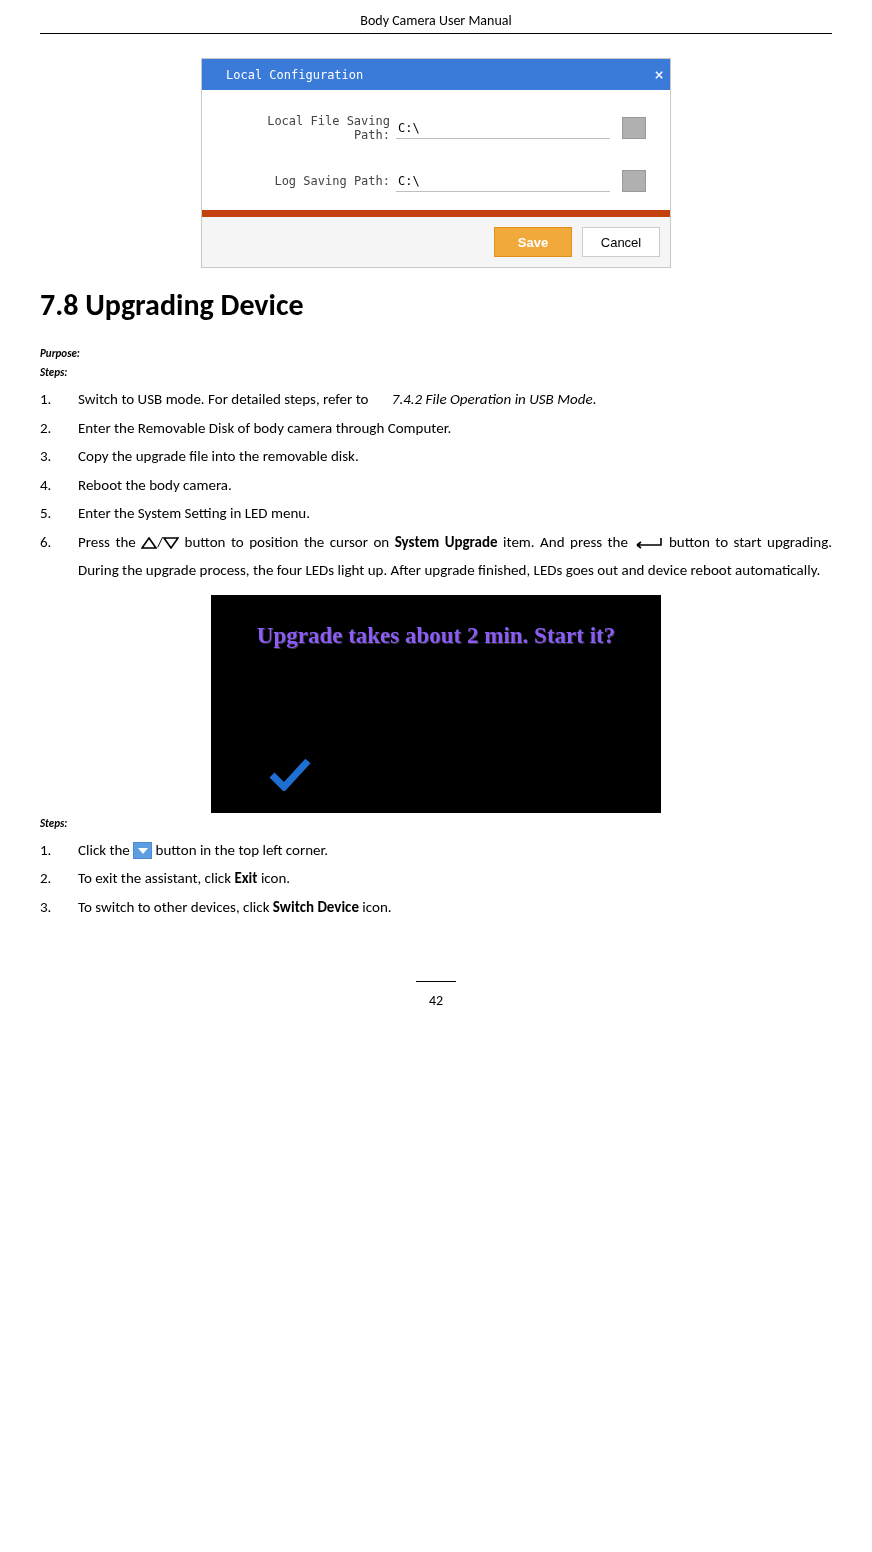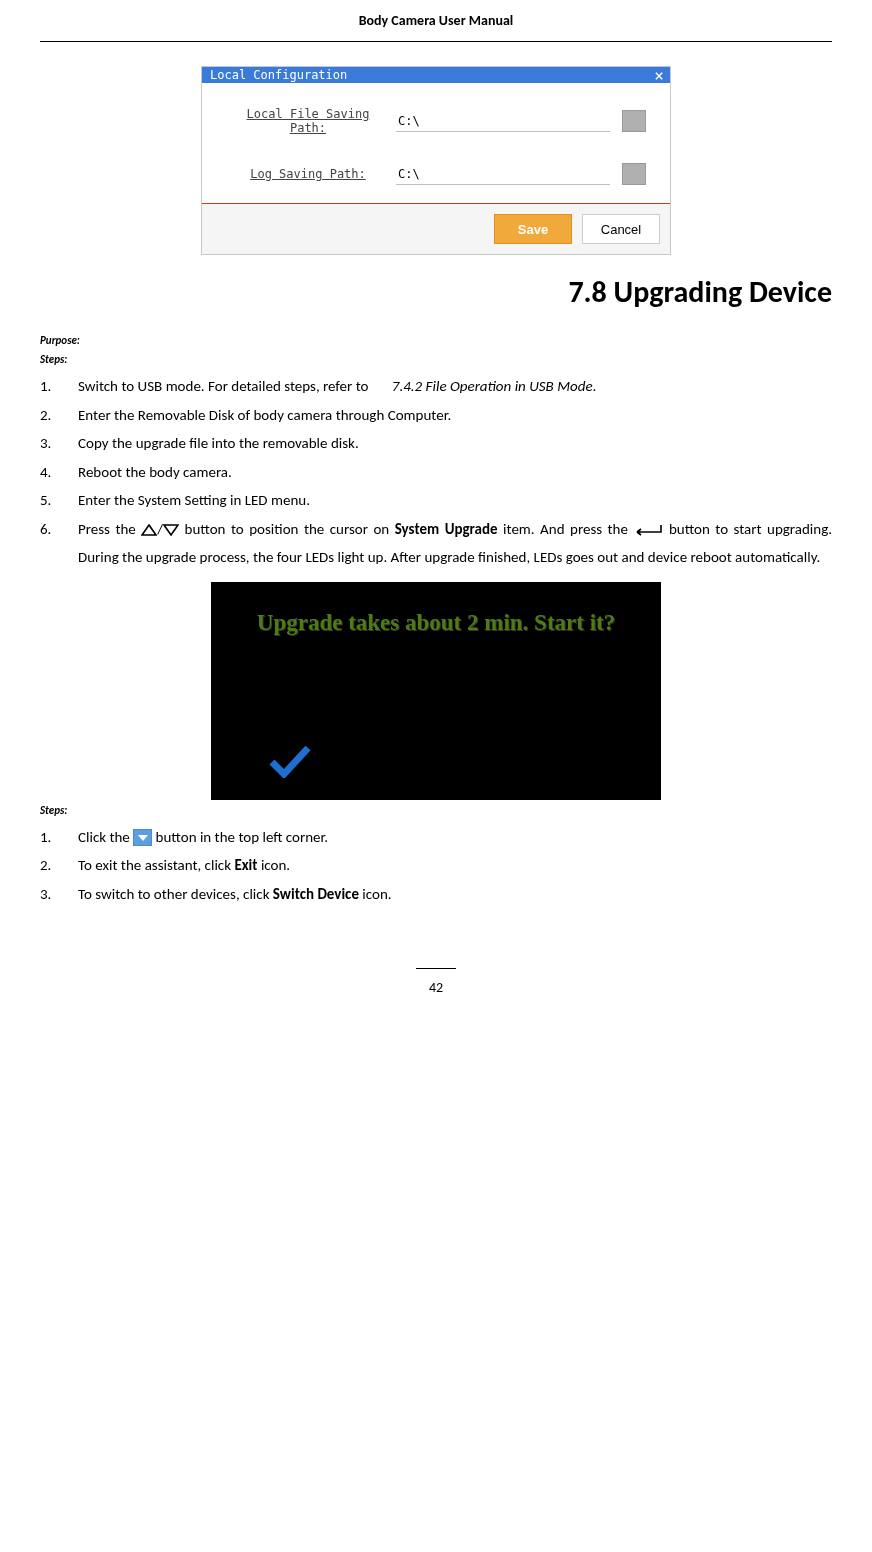--- a/index.html
+++ b/index.html
@@ -10,82 +10,81 @@
     background: #fff;
     width: 872px;
   }
   .page {
     width: 872px;
     padding: 12px 40px 40px 40px;
     position: relative;
   }
   .header-line {
     border-bottom: 1px solid #000;
-    padding-bottom: 12px;
+    padding-bottom: 4px;
     margin-bottom: 24px;
     text-align: center;
     font-size: 14px;
-    font-weight: bold;
   }
   .figure-wrap {
     text-align: center;
     margin: 10px 0 6px 0;
   }
   .dialog {
     width: 470px;
     margin: 0 auto;
     border: 1px solid #c8c8c8;
     font-family: "SimSun", "MS Sans Serif", sans-serif;
   }
   .dlg-title {
-    height: 16px;
+    height: 31px;
     background: linear-gradient(#3a7ad9, #3a7ad9);
     color: #fff;
     display: flex;
     align-items: center;
     justify-content: space-between;
-    padding: 0 6px 0 8px;
+    padding: 0 6px 0 24px;
     font-size: 12px;
     font-family: "SimSun", monospace;
   }
   .dlg-close { font-size: 16px; font-weight: 100; cursor: pointer; }
   .dlg-body {
     background: #fff;
     padding: 24px 24px 18px 24px;
   }
   .dlg-row {
     display: flex;
     align-items: center;
     margin-bottom: 28px;
     font-size: 12px;
     font-family: "SimSun", monospace;
     color: #444;
   }
   .dlg-row:last-child { margin-bottom: 0; }
-  .dlg-row label { width: 170px; text-align: center; padding-right: 6px; text-decoration: underline; }
+  .dlg-row label { width: 170px; text-align: right; padding-right: 6px; }
   .dlg-row input {
     flex: 1;
     height: 22px;
     border: none;
     border-bottom: 1px solid #bfbfbf;
     font-size: 12px;
     font-family: "SimSun", monospace;
     padding: 0 2px;
     outline: none;
   }
   .dlg-browse {
     width: 24px;
     height: 22px;
     background: #b0b0b0;
     border: 1px solid #999;
     margin-left: 12px;
   }
   .dlg-footer {
     background: #f5f5f5;
-    border-top: 1px solid #c2410c;
+    border-top: 7px solid #c2410c;
     display: flex;
     justify-content: flex-end;
     padding: 10px;
     gap: 10px;
   }
   .dlg-footer button {
     width: 78px;
     height: 30px;
     font-size: 13px;
     border: 1px solid #ccc;
@@ -100,21 +99,20 @@
   }
   .caption {
     text-align: center;
     margin: 10px 0 28px 0;
     font-size: 15px;
   }
   h1.section {
     font-size: 30px;
     font-weight: bold;
     margin: 18px 0 24px 0;
-    text-align: right;
   }
   .purpose-label, .steps-label {
     font-style: italic;
     font-weight: bold;
     font-size: 11px;
     margin-bottom: 6px;
   }
   .purpose-text {
     margin-bottom: 8px;
     line-height: 1.7;
@@ -143,21 +141,21 @@
     align-items: center;
     height: 14px;
   }
   .inline-icon svg { display: block; }
   .device-screen {
     width: 450px;
     height: 218px;
     margin: 10px auto 4px auto;
     background: #000;
     position: relative;
-    color: #4d7c0f;
+    color: #8b5cf6;
     font-family: Georgia, serif;
   }
   .device-text {
     position: absolute;
     top: 28px;
     left: 0;
     right: 0;
     text-align: center;
     font-size: 23px;
     font-weight: bold;

